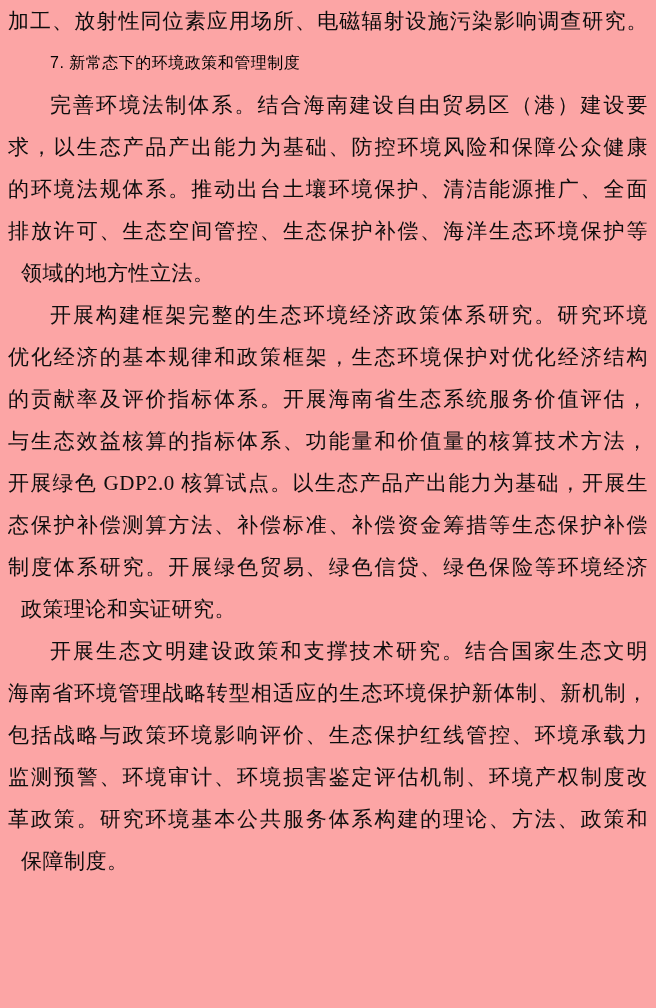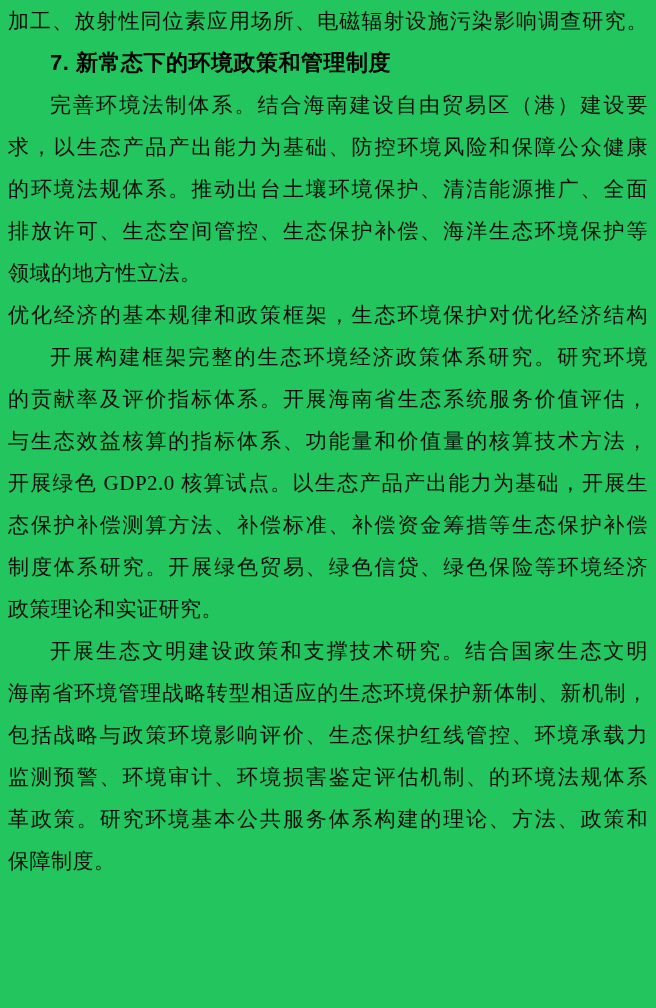--- a/index.html
+++ b/index.html
@@ -4,21 +4,21 @@
 <style>
   html, body {
     margin: 0;
     padding: 0;
     background: #ffffff;
   }
   .page {
     position: relative;
     width: 656px;
     height: 1008px;
-    background: #22c55e;
+    background: #fca5a5;
     box-sizing: border-box;
     padding: 0 8px;
     overflow: hidden;
   }
   .line {
     height: 42px;
     line-height: 42px;
     font-size: 21px;
     color: #0d0d0d;
     font-family: "Liberation Serif", "DejaVu Serif", serif;
@@ -26,25 +26,26 @@
     text-align-last: justify;
     overflow: hidden;
     letter-spacing: 0.5px;
   }
   .first {
     text-indent: 42px;
   }
   .plast {
     text-align: left;
     text-align-last: left;
+    margin-left: 13px;
   }
   .heading {
     font-family: "Liberation Sans", "DejaVu Sans", sans-serif;
-    font-weight: 700;
-    font-size: 22px;
+    font-weight: 400;
+    font-size: 16px;
     color: #000000;
     text-align: center;
     text-align-last: left;
     text-indent: 42px;
   }
 </style>
 </head>
 <body>
 
 <div class="page">
@@ -52,29 +53,29 @@
   <div class="line">加工、放射性同位素应用场所、电磁辐射设施污染影响调查研究。</div>
 
   <div class="line heading">7. 新常态下的环境政策和管理制度</div>
 
   <div class="line first">完善环境法制体系。结合海南建设自由贸易区（港）建设要</div>
   <div class="line">求，以生态产品产出能力为基础、防控环境风险和保障公众健康</div>
   <div class="line">的环境法规体系。推动出台土壤环境保护、清洁能源推广、全面</div>
   <div class="line">排放许可、生态空间管控、生态保护补偿、海洋生态环境保护等</div>
   <div class="line plast">领域的地方性立法。</div>
 
+  <div class="line first">开展构建框架完整的生态环境经济政策体系研究。研究环境</div>
   <div class="line">优化经济的基本规律和政策框架，生态环境保护对优化经济结构</div>
-  <div class="line first">开展构建框架完整的生态环境经济政策体系研究。研究环境</div>
   <div class="line">的贡献率及评价指标体系。开展海南省生态系统服务价值评估，</div>
   <div class="line">与生态效益核算的指标体系、功能量和价值量的核算技术方法，</div>
   <div class="line">开展绿色 GDP2.0 核算试点。以生态产品产出能力为基础，开展生</div>
   <div class="line">态保护补偿测算方法、补偿标准、补偿资金筹措等生态保护补偿</div>
   <div class="line">制度体系研究。开展绿色贸易、绿色信贷、绿色保险等环境经济</div>
   <div class="line plast">政策理论和实证研究。</div>
 
   <div class="line first">开展生态文明建设政策和支撑技术研究。结合国家生态文明</div>
   <div class="line">海南省环境管理战略转型相适应的生态环境保护新体制、新机制，</div>
   <div class="line">包括战略与政策环境影响评价、生态保护红线管控、环境承载力</div>
-  <div class="line">监测预警、环境审计、环境损害鉴定评估机制、的环境法规体系</div>
+  <div class="line">监测预警、环境审计、环境损害鉴定评估机制、环境产权制度改</div>
   <div class="line">革政策。研究环境基本公共服务体系构建的理论、方法、政策和</div>
   <div class="line plast">保障制度。</div>
 
 </div>
 
 </body></html>

